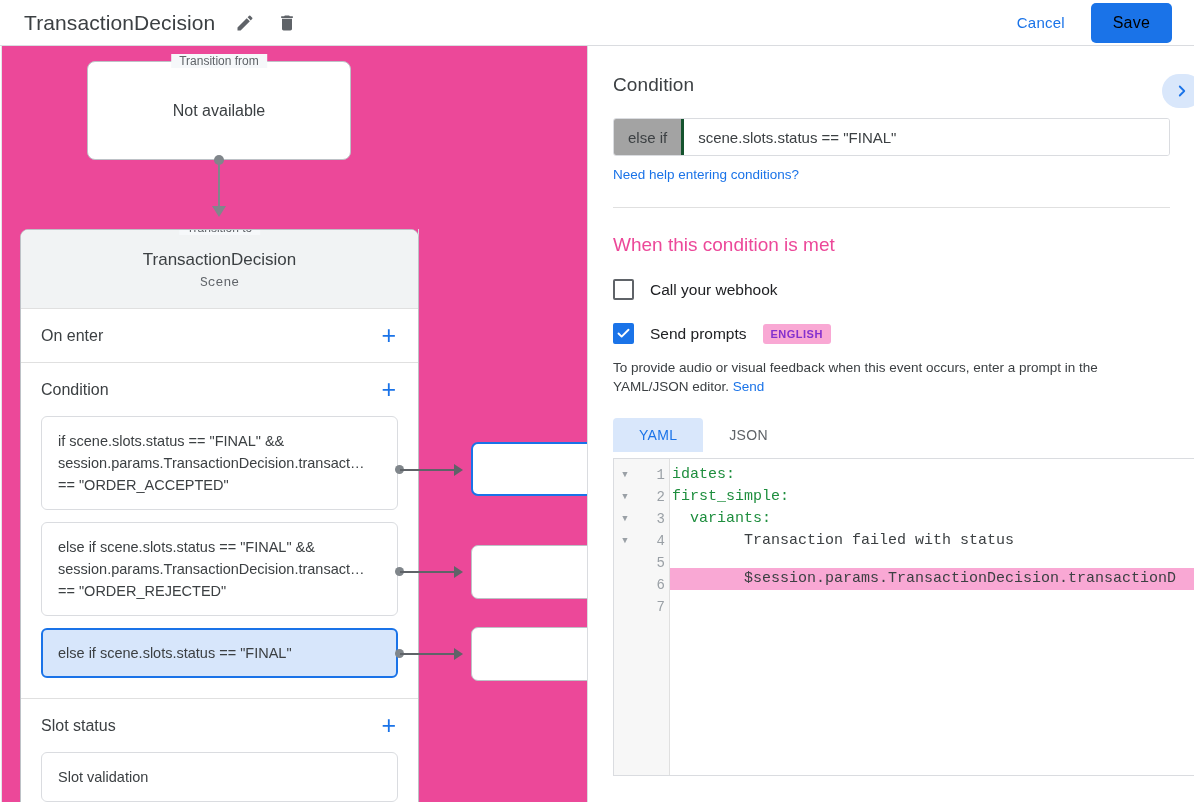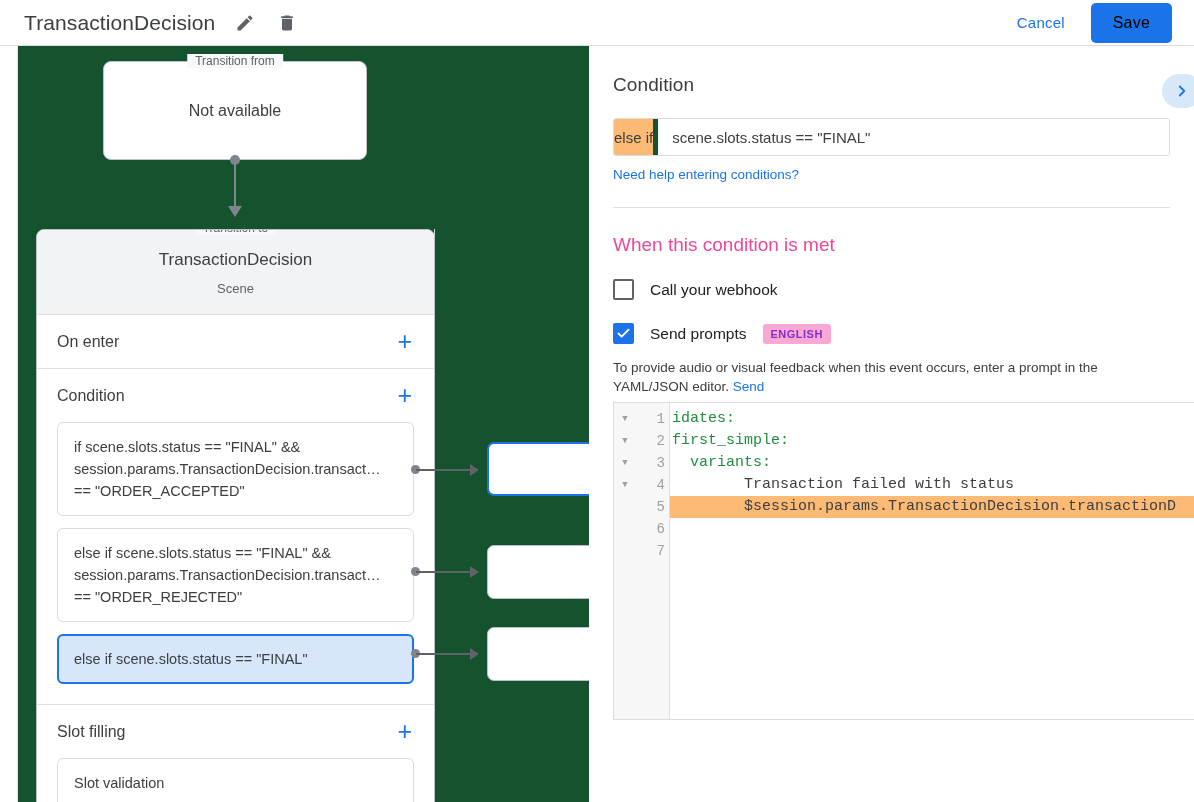--- a/index.html
+++ b/index.html
@@ -34,22 +34,22 @@
   }
   .btn-save {
     background: #1a73e8; color: #000000; border: 0; border-radius: 5px;
     font-size: 16px; font-weight: 500; letter-spacing: .2px;
     padding: 0 22px; height: 40px; margin-left: 14px; margin-right: 22px;
     cursor: pointer; font-family: inherit;
   }
 
   
   .canvas {
-    position: absolute; left: 16px; top: 46px; width: 588px; height: 756px;
-    background: #14532d; border-right: 1px solid #dadce0; overflow: hidden;
+    position: absolute; left: 0; top: 46px; width: 588px; height: 756px;
+    background: #ec4899; border-right: 1px solid #dadce0; overflow: hidden;
   }
   .canvas-edge {
     position: absolute; left: 0; top: 0; width: 2px; height: 756px;
     background: #fff; border-right: 1px solid #e3e5e8;
   }
 
   
   .fs {
     position: absolute; border: 1px solid #bdc1c6; border-radius: 8px;
     background: #fff;
@@ -81,21 +81,21 @@
     position: absolute; left: 20px; top: 183px; width: 399px;
     border: 1px solid #bdc1c6; border-radius: 8px; background: #fff;
     overflow: hidden;
   }
   #scene-card > .fs-legend { background: #f6f8fa; }
   .scene-head {
     background: #f1f3f4; padding: 20px 0 18px; text-align: center;
     border-bottom: 1px solid #e0e0e0;
   }
   .scene-name { font-size: 17px; color: #3c4043; }
-  .scene-sub { font-size: 13px; color: #5f6368; margin-top: 11px; }
+  .scene-sub { font-size: 13px; color: #5f6368; margin-top: 5px; font-family: Liberation Mono, monospace; }
 
   .sect {
     border-bottom: 1px solid #e0e0e0; padding: 0 20px 0 20px;
   }
   .sect:last-child { border-bottom: 0; }
   .sect-head {
     display: flex; align-items: center; justify-content: space-between;
     height: 53px;
   }
   .sect-title { font-size: 16px; color: #3c4043; }
@@ -148,22 +148,22 @@
   .expand-chip {
     position: absolute; right: -8px; top: 28px;
     width: 40px; height: 34px; border-radius: 17px; background: #d9e7fb;
     display: flex; align-items: center; justify-content: center; cursor: pointer;
   }
   .cond-row {
     display: flex; margin-top: 22px; border: 1px solid #dadce0; border-radius: 3px;
     height: 38px; overflow: hidden;
   }
   .cond-label {
-    background: #fdba74; border-right: 5px solid #14532d;
-    display: flex; align-items: center; padding: 0 0;
+    background: #a3a3a3; border-right: 3px solid #14532d;
+    display: flex; align-items: center; padding: 0 14px;
     font-size: 15px; color: #3c4043;
   }
   .cond-input {
     flex: 1; border: 0; outline: none; padding: 0 14px; font-size: 15px;
     color: #3c4043; font-family: inherit; background: #fff;
   }
   .link {
     display: inline-block; margin-top: 11px; color: #1a73e8; font-size: 13.5px;
     text-decoration: none; cursor: pointer;
   }
@@ -218,21 +218,21 @@
     width: 22px; text-align: center; font-size: 9px; color: #9aa0a6;
     cursor: pointer; line-height: 22px;
   }
   .lnum { flex: 1; text-align: right; padding-right: 4px; }
   .code { flex: 1; padding-top: 5px; overflow: hidden; }
   .cl {
     height: 22px; line-height: 22px; white-space: pre;
     font-family: "Liberation Mono", monospace; font-size: 15px; color: #3c4043;
     padding-left: 2px;
   }
-  .cl.hl { background: #fdba74; }
+  .cl.hl { background: #f9a8d4; margin-top: 16px; }
   .key { color: #1e8e3e; }
 </style>
 </head>
 <body>
 
 <div class="header">
   <div class="hdr-title">TransactionDecision</div>
 
   <div class="icon-btn">
     <svg width="20" height="20" viewBox="0 0 24 24" fill="#5f6368">
@@ -285,21 +285,21 @@
         <span class="sect-title">Condition</span>
         <span class="plus">+</span>
       </div>
       <div class="item-box">if scene.slots.status == "FINAL" &amp;&amp; session.params.TransactionDecision.transact… == "ORDER_ACCEPTED"</div>
       <div class="item-box">else if scene.slots.status == "FINAL" &amp;&amp; session.params.TransactionDecision.transact… == "ORDER_REJECTED"</div>
       <div class="item-box sel">else if scene.slots.status == "FINAL"</div>
     </div>
 
     <div class="sect sect-slot">
       <div class="sect-head">
-        <span class="sect-title">Slot filling</span>
+        <span class="sect-title">Slot status</span>
         <span class="plus">+</span>
       </div>
       <div class="item-box">Slot validation</div>
     </div>
   </div>
 
   <div class="out-dot" style="left:395px; top:419px;"></div>
   <div class="h-line" style="left:400px; top:423px; width:55px;"></div>
   <div class="h-arrow" style="left:454px; top:418px;"></div>
   <div class="target-box hl" style="top:396px;"></div>
@@ -351,20 +351,24 @@
       </div>
       <span class="chk-label">Send prompts</span>
       <span class="badge">ENGLISH</span>
     </div>
 
     <div class="helptext">
       <span>To provide audio or visual feedback when this event occurs, enter a prompt in the YAML/JSON editor.</span>
       <a class="link">Send</a>
     </div>
 
+    <div class="tabs">
+      <div class="tab active">YAML</div>
+      <div class="tab">JSON</div>
+    </div>
   </div>
 
   <div class="editor" style="margin-left:24px;">
     <div class="gutter">
       <div class="gl">
           <span class="fold">▼</span>
           <span class="lnum">1</span>
         </div>
       <div class="gl">
           <span class="fold">▼</span>

